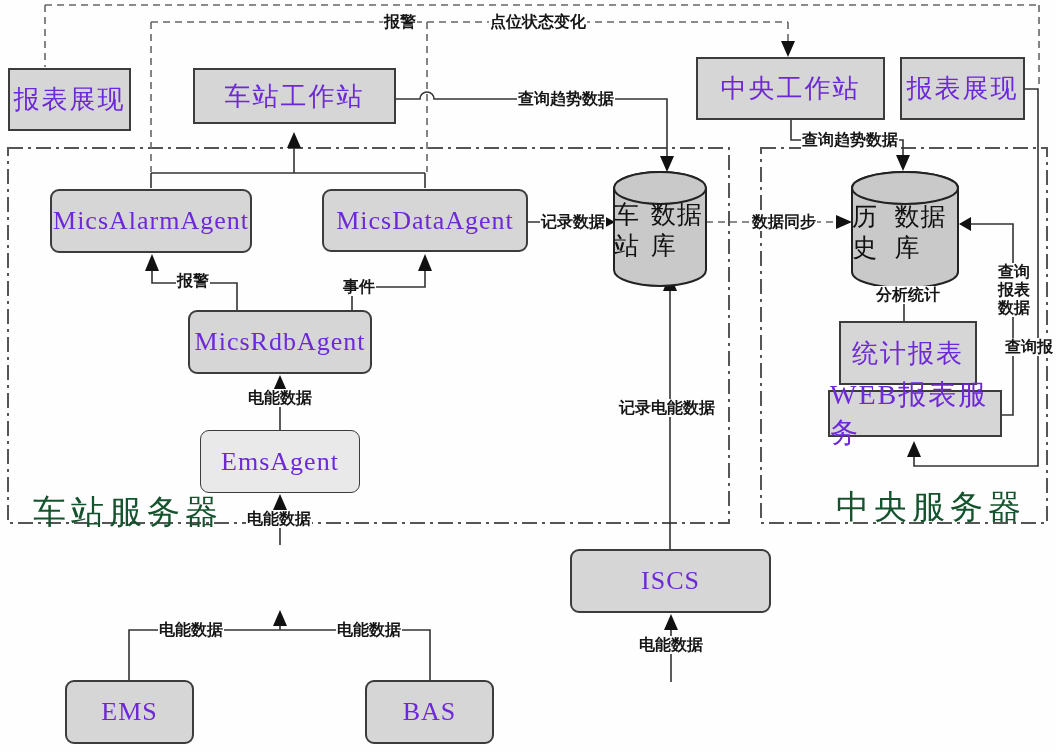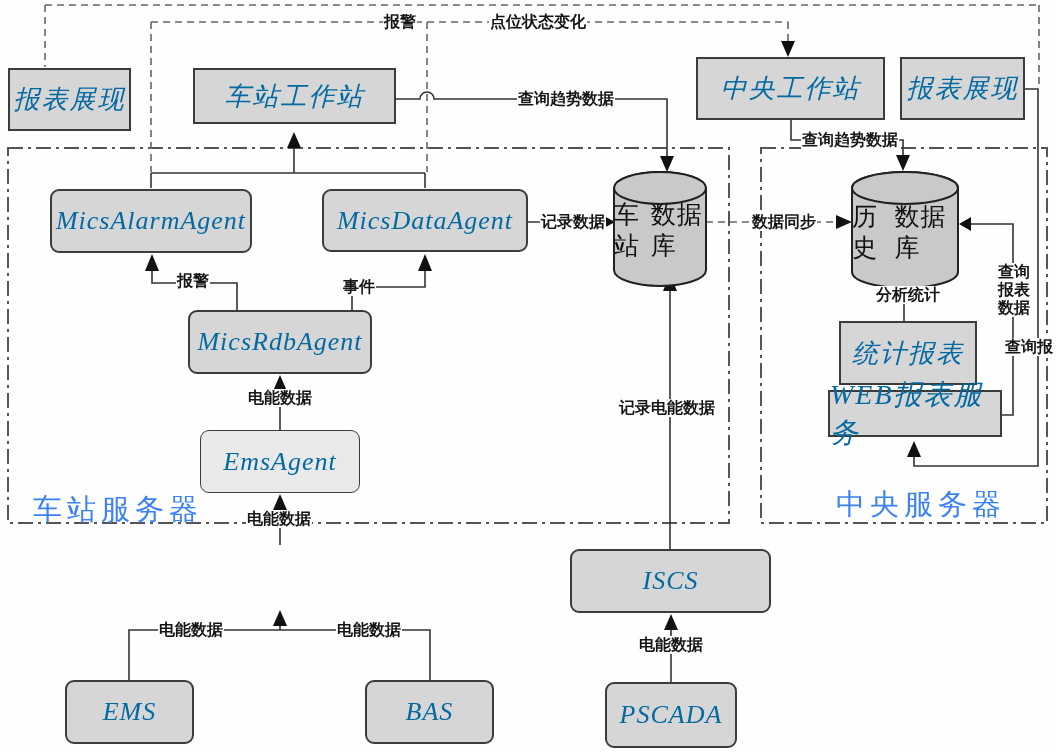--- a/index.html
+++ b/index.html
@@ -6,42 +6,41 @@
   #stage{
     position:relative;width:1056px;height:752px;background:#fefefe;
     overflow:hidden;
     font-family:"Liberation Serif","DejaVu Serif",serif;
   }
   svg.wires{position:absolute;left:0;top:0;z-index:1;}
   .box{
     position:absolute;z-index:2;
     background:#d6d6d6;border:2px solid #3c3c3c;
     display:flex;align-items:center;justify-content:center;
-    font-size:26px;color:#0369a1;letter-spacing:2px;
+    font-size:26px;color:#6d28d9;letter-spacing:2px;
     box-sizing:border-box;
-    font-style:italic;
   }
   .box.light{background:#e9e9e9;border-width:1.5px;}
   .box.en{letter-spacing:1px;border-radius:9px;}
   .box.small{font-size:28px;}
   .cyl-label{
     position:absolute;z-index:3;display:flex;flex-direction:row;
     align-items:center;justify-content:center;
     font-size:25px;color:#111;line-height:1.25;letter-spacing:1px;
   }
   .elabel{
     position:absolute;z-index:4;background:#fefefe;
     font-family:"Liberation Sans","DejaVu Sans",sans-serif;
     font-weight:600;font-size:16px;color:#161616;
     line-height:18px;white-space:nowrap;padding:0 1px;
   }
   .elabel.stack{white-space:normal;width:36px;text-align:center;}
   .glabel{
     position:absolute;z-index:4;
-    font-size:29px;color:#3b82f6;letter-spacing:5px;white-space:nowrap;
+    font-size:33px;color:#14532d;letter-spacing:5px;white-space:nowrap;
   }
 </style>
 </head>
 <body>
 
 <div id="stage">
 
   <svg class="wires" width="1056" height="752" viewBox="0 0 1056 752">
 
     <rect x="8" y="148" width="721" height="375" fill="none" stroke="#555" stroke-width="2" stroke-dasharray="15 5 3 5"></rect>
@@ -100,21 +99,20 @@
   <div class="box" style="left:193px;top:68px;width:203px;height:56px">车站工作站</div>
   <div class="box" style="left:696px;top:57px;width:189px;height:63px">中央工作站</div>
   <div class="box" style="left:900px;top:57px;width:125px;height:63px">报表展现</div>
   <div class="box en" style="left:50px;top:189px;width:202px;height:64px">MicsAlarmAgent</div>
   <div class="box en" style="left:322px;top:189px;width:206px;height:63px">MicsDataAgent</div>
   <div class="box en" style="left:188px;top:310px;width:184px;height:64px">MicsRdbAgent</div>
   <div class="box en light" style="left:200px;top:430px;width:160px;height:63px">EmsAgent</div>
   <div class="box en" style="left:65px;top:680px;width:129px;height:64px">EMS</div>
   <div class="box en" style="left:365px;top:680px;width:129px;height:64px">BAS</div>
   <div class="box en" style="left:570px;top:549px;width:201px;height:64px">ISCS</div>
-  <div class="box en" style="left:605px;top:682px;width:132px;height:66px">PSCADA</div>
   <div class="box" style="left:839px;top:321px;width:138px;height:64px">统计报表</div>
   <div class="box small" style="left:828px;top:390px;width:174px;height:47px">WEB报表服务</div>
 
   <div class="cyl-label" style="left:614px;top:196px;width:92px;height:68px">
     <span>车站</span>
     <span>数据库</span>
   </div>
   <div class="cyl-label" style="left:852px;top:198px;width:106px;height:68px">
     <span>历史</span>
     <span>数据库</span>

